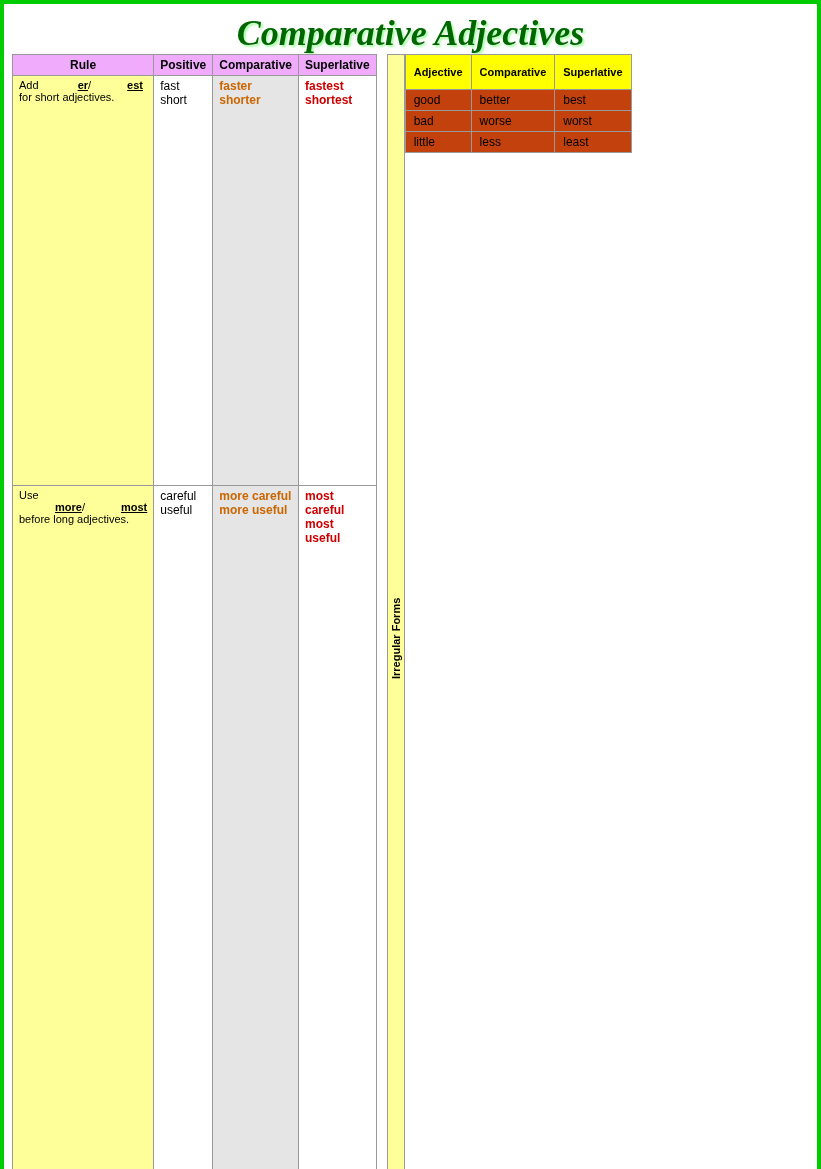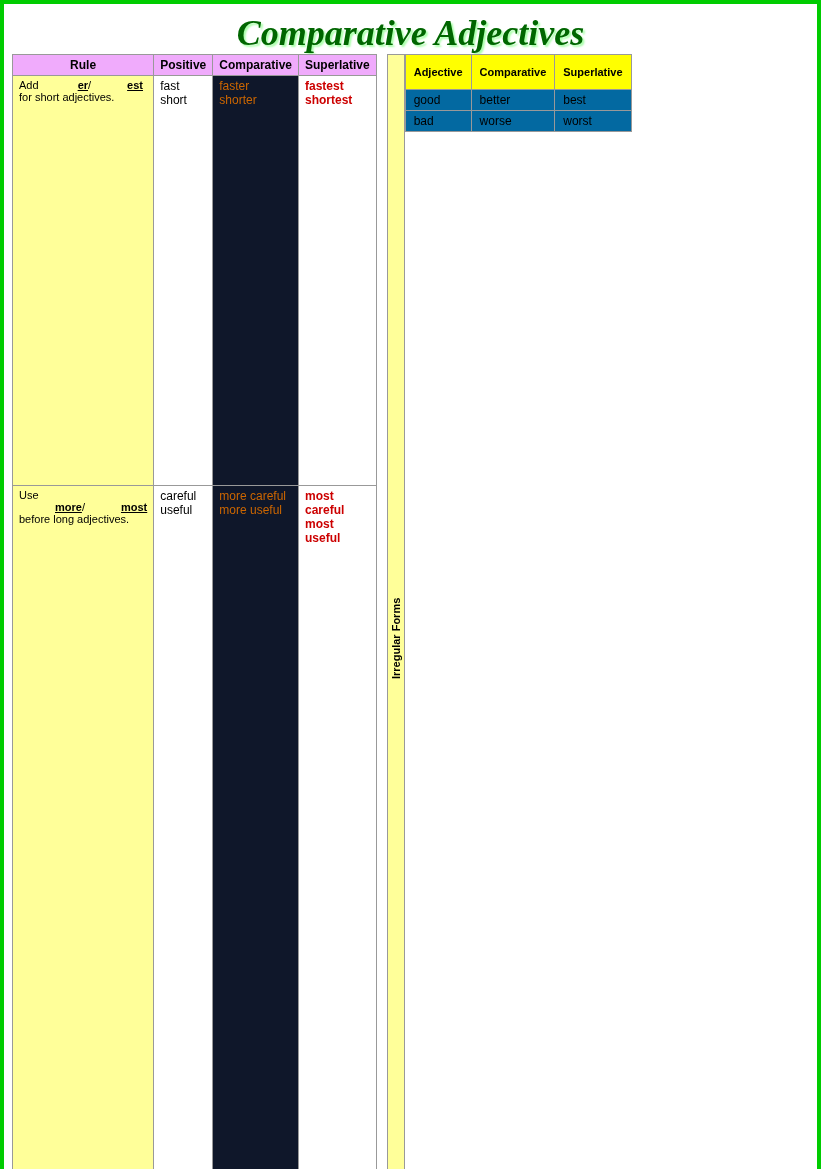--- a/index.html
+++ b/index.html
@@ -53,23 +53,23 @@
       vertical-align: top;
     }
     .rules-table .rule-cell {
       background: #ffff99;
       font-size: 11px;
     }
     .rules-table .positive-cell {
       background: #fff;
     }
     .rules-table .comparative-cell {
-      background: #0f172a;
+      background: #e5e5e5;
       color: #cc6600;
-      font-weight: normal;
+      font-weight: bold;
     }
     .rules-table .superlative-cell {
       background: #fff;
       color: #cc0000;
       font-weight: bold;
     }
 
     
     .irregular-wrapper {
       display: flex;
@@ -94,21 +94,21 @@
       background: #ffff00;
       border: 1px solid #999;
       padding: 11px 8px;
       font-size: 11px;
       text-align: center;
     }
     .irregular-table td {
       border: 1px solid #999;
       padding: 3px 8px;
       font-size: 12px;
-      background: #0369a1;
+      background: #c2410c;
     }
 
     
     .bold { font-weight: bold; }
     .underline { text-decoration: underline; margin-left: 36px; }
   </style>
 </head>
 <body>
 
 <div class="title">Comparative Adjectives</div>
@@ -154,16 +154,21 @@
       <tr>
             <td>good</td>
             <td>better</td>
             <td>best</td>
           </tr>
           <tr>
             <td>bad</td>
             <td>worse</td>
             <td>worst</td>
           </tr>
+          <tr>
+            <td>little</td>
+            <td>less</td>
+            <td>least</td>
+          </tr>
         </tbody>
     </table>
   </div>
 </div>
 
 </body></html>

